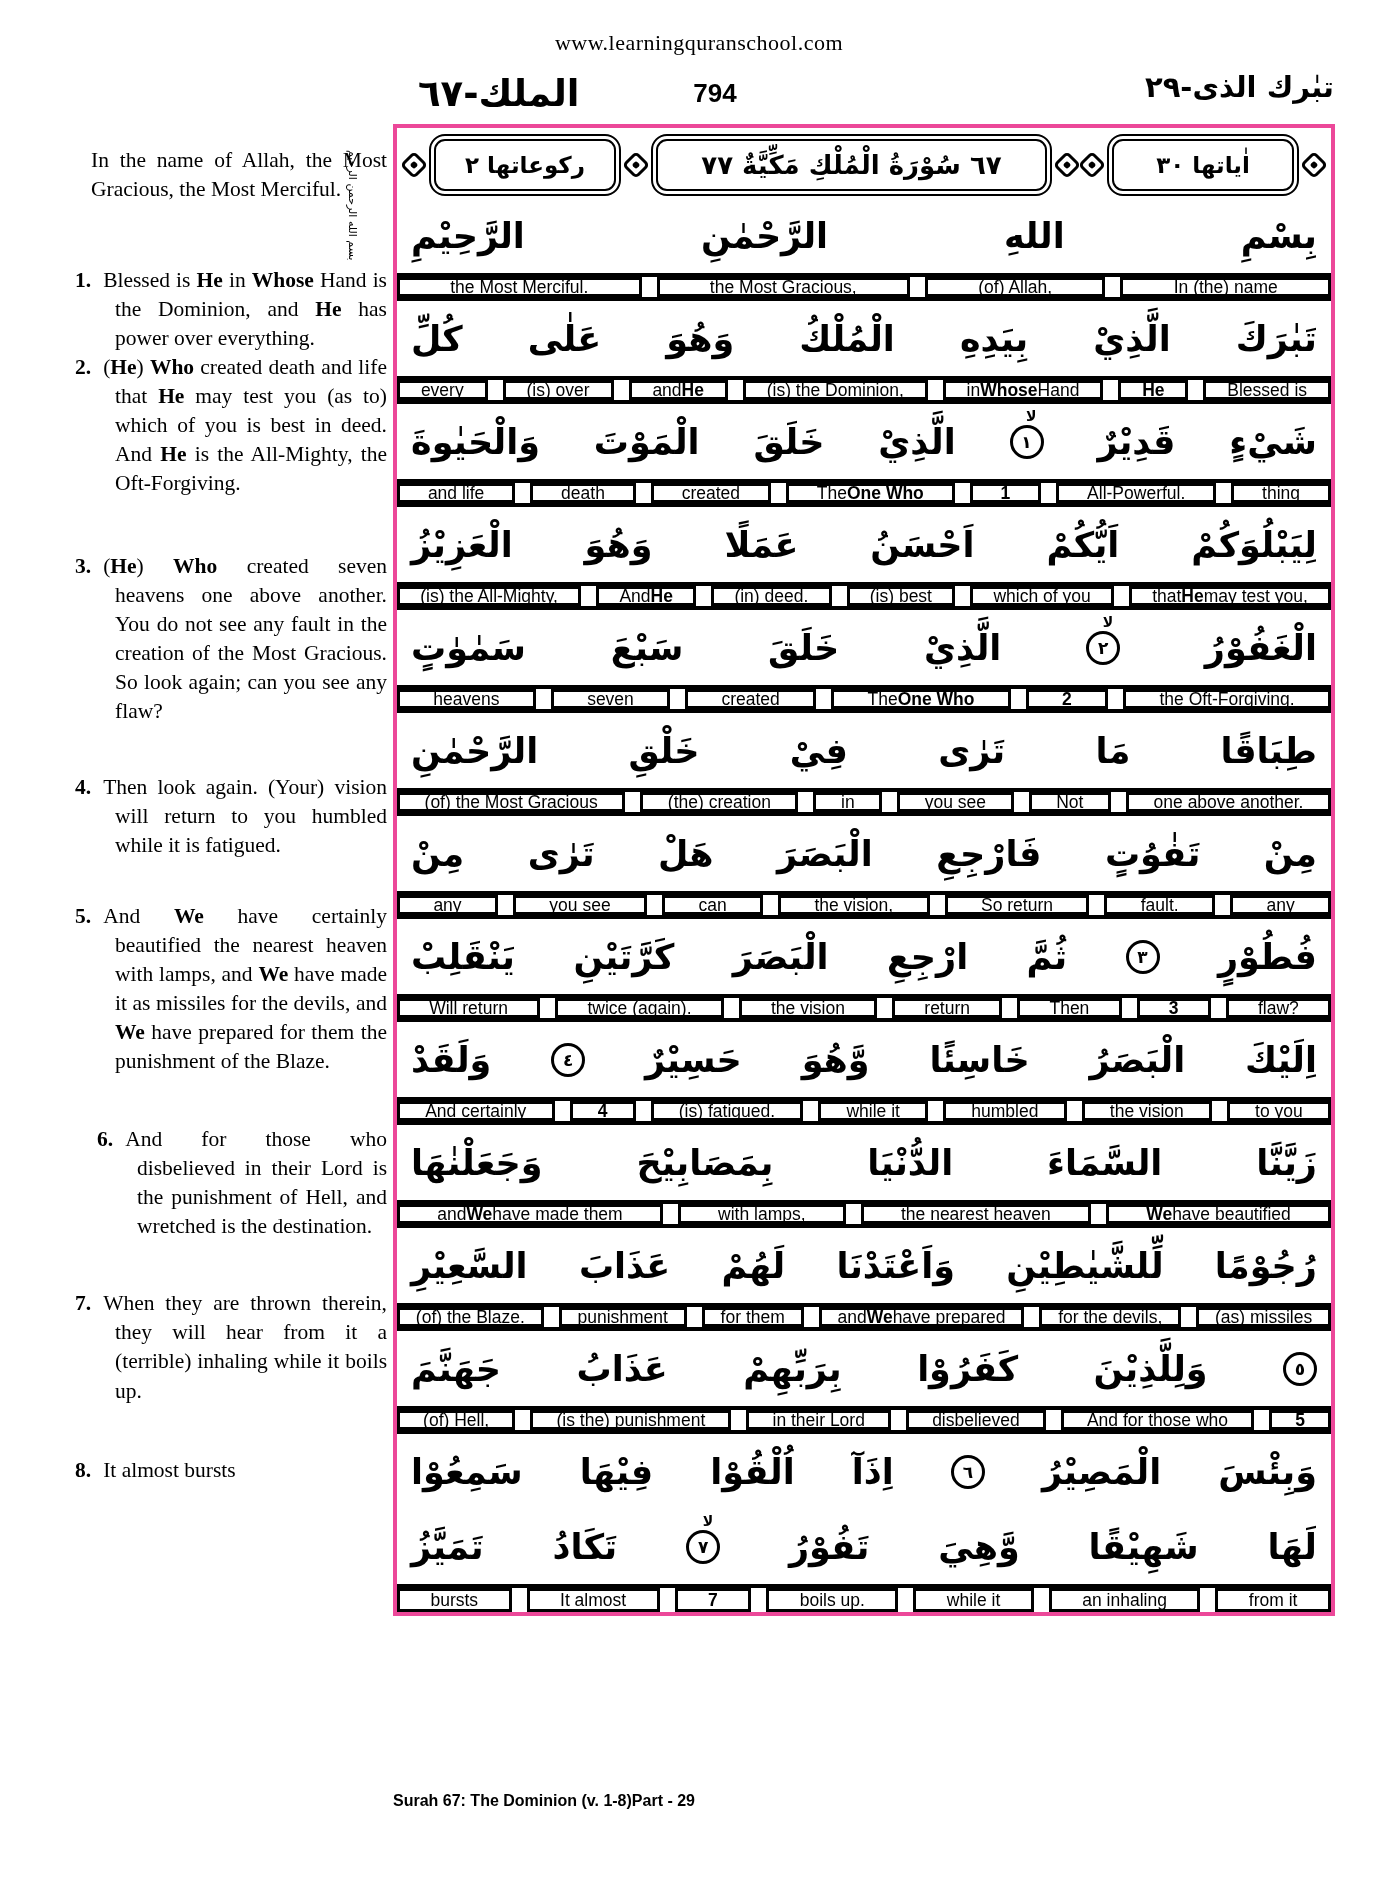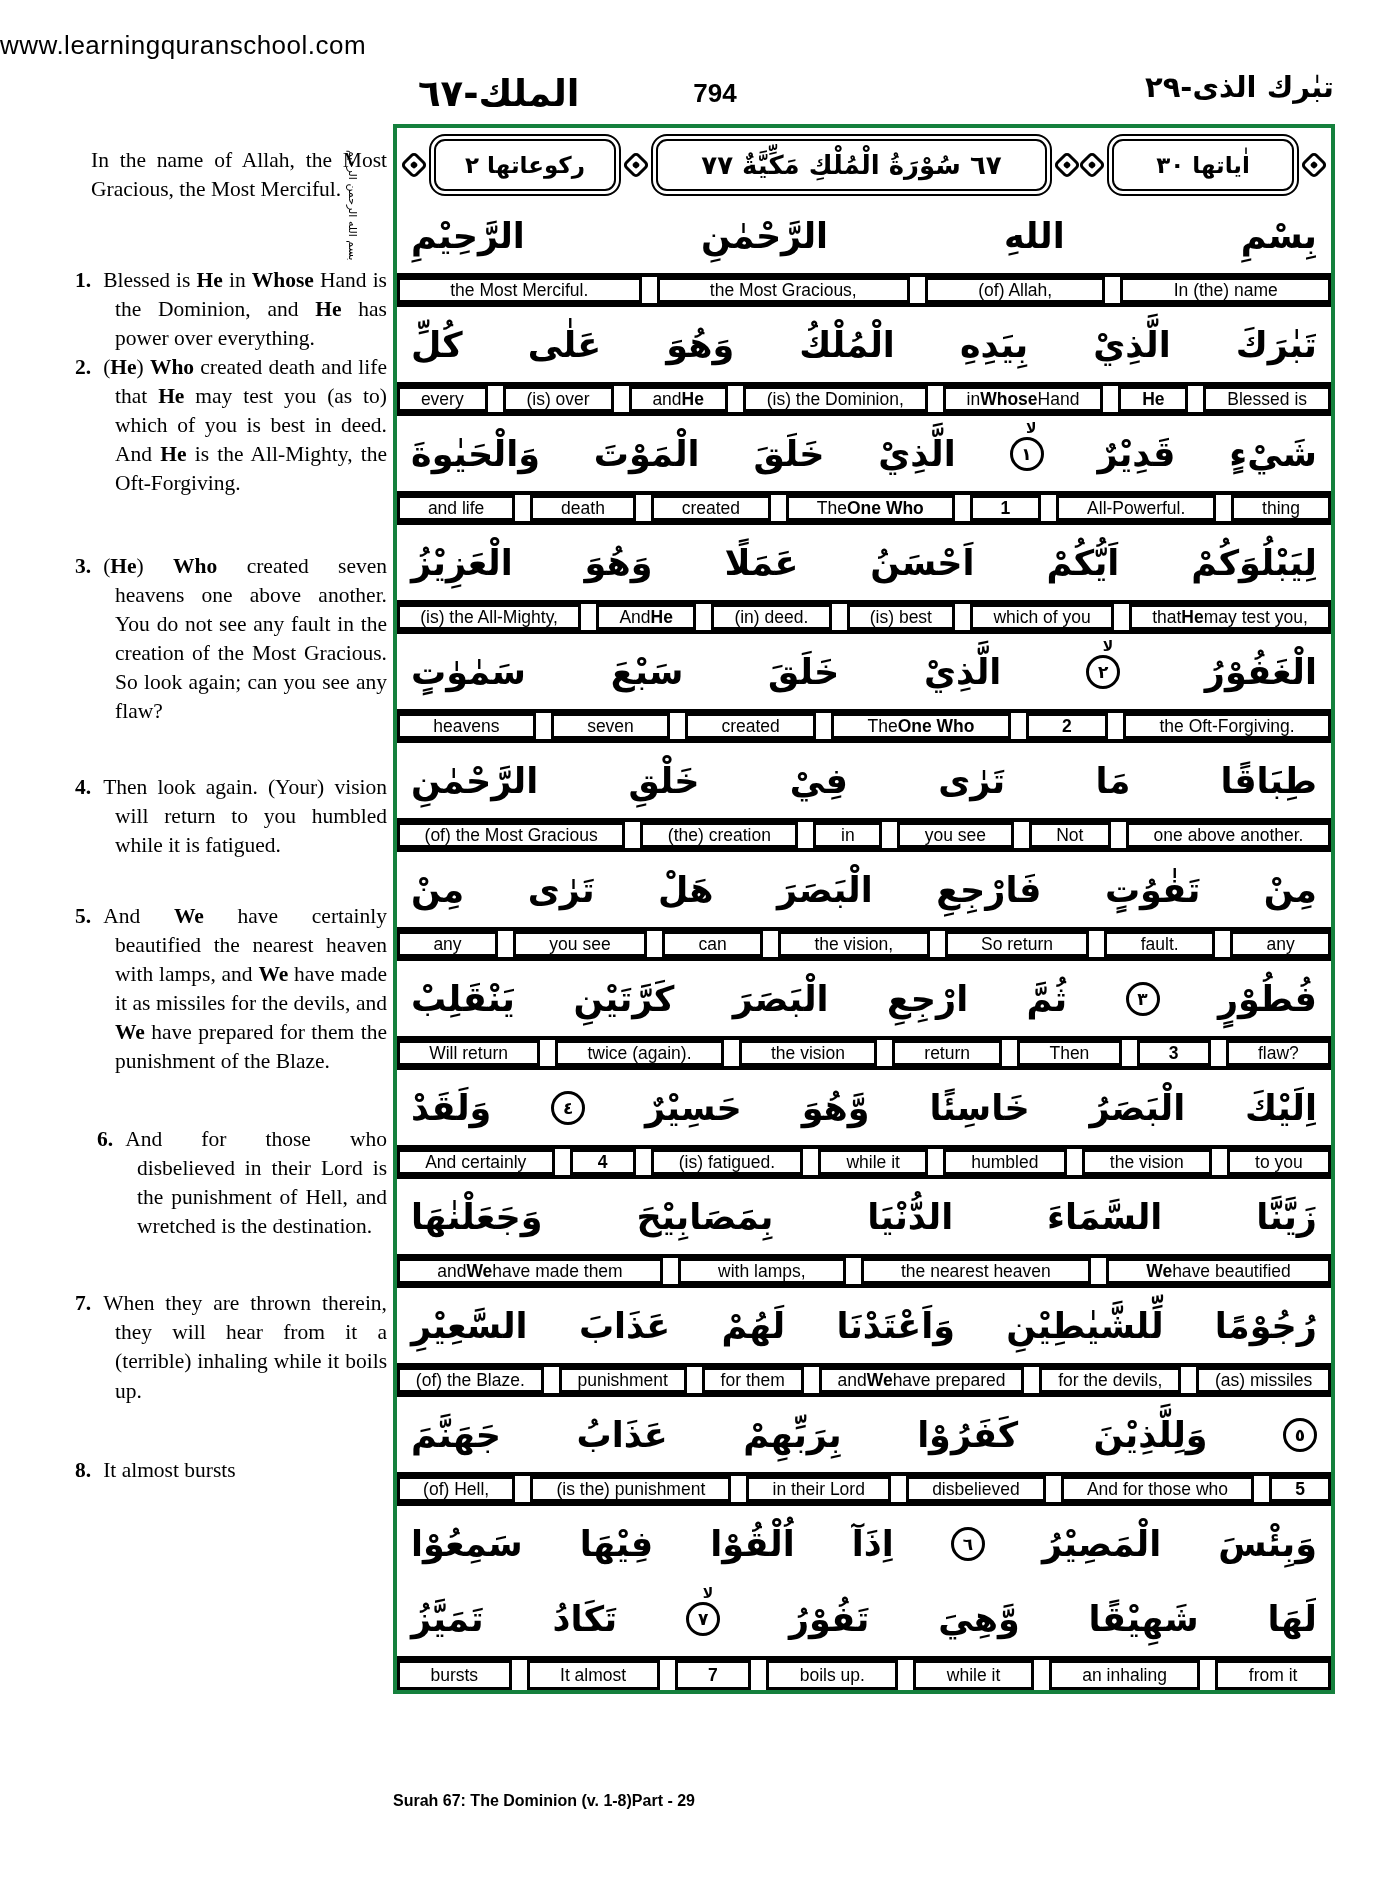--- a/index.html
+++ b/index.html
@@ -8,22 +8,22 @@
     width:1398px; height:1886px; position:relative;
     background:#ffffff; color:#000;
     font-family:"Liberation Serif", serif;
     overflow:hidden;
   }
   b { font-weight:bold; }
 
   
   .site-url {
     position:absolute; top:30px; left:0; width:100%;
-    text-align:left; font-family:Liberation Sans, sans-serif;
-    font-size:26px; letter-spacing:0.5px;
+    text-align:center; font-family:Liberation Serif, serif;
+    font-size:22px; letter-spacing:0.5px;
   }
   .hdr-left  { position:absolute; top:72px; left:418px;
     font-family:"DejaVu Sans",sans-serif; font-weight:bold; font-size:37px; direction:rtl; }
   .hdr-center{ position:absolute; top:78px; left:0; width:1430px; text-align:center;
     font-family:"Liberation Sans",sans-serif; font-weight:bold; font-size:26px; }
   .hdr-right { position:absolute; top:70px; right:64px;
     font-family:"DejaVu Sans",sans-serif; font-weight:bold; font-size:29px; direction:rtl; }
 
   
   .sidebar {
@@ -43,21 +43,21 @@
   .sidebar .verse-p:nth-of-type(8){ margin-bottom:47px; }
   .vertical-bismillah {
     position:absolute; left:346px; top:150px; height:130px;
     writing-mode:vertical-rl; font-family:"DejaVu Sans",sans-serif;
     font-size:11px; letter-spacing:1px;
   }
 
   
   .main-table {
     position:absolute; left:393px; top:124px; width:942px;
-    border:4px solid #15803d; background:#fff;
+    border:4px solid #ec4899; background:#fff;
   }
   .banner { display:flex; align-items:stretch; gap:5px; margin:6px 7px 2px; height:62px; }
   .banner-box {
     border:7px double #000; border-radius:16px;
     display:flex; align-items:center; justify-content:center;
     font-family:"DejaVu Sans",sans-serif; font-weight:bold; direction:rtl;
   }
   .banner-box.bleft  { flex:0 0 192px; font-size:23px; }
   .banner-box.bcenter{ flex:1 1 auto;  font-size:26px; }
   .banner-box.bright { flex:0 0 192px; font-size:23px; }
@@ -71,21 +71,21 @@
     font-weight:bold; font-size:27px; padding:1px 0 4px;
     border-bottom:4px solid #000;
   }
   .arabic-row {
     height:75px; display:flex; align-items:center; justify-content:space-between;
     padding:0 14px; direction:rtl;
     font-family:"DejaVu Sans",sans-serif; font-weight:bold; font-size:35px;
     white-space:nowrap;
   }
   .eng-row {
-    display:flex; gap:15px; height:34px;
+    display:flex; gap:15px; height:28px;
     border-top:4px solid #000; border-bottom:4px solid #000;
   }
   .eng-row:last-child { border-bottom:none; }
   .eng-cell {
     flex:1 1 auto; border:3px solid #000;
     display:flex; align-items:center; justify-content:center;
     font-family:"Liberation Sans",sans-serif; font-size:17.5px;
     white-space:nowrap; padding:0 5px;
   }
   .medallion {

